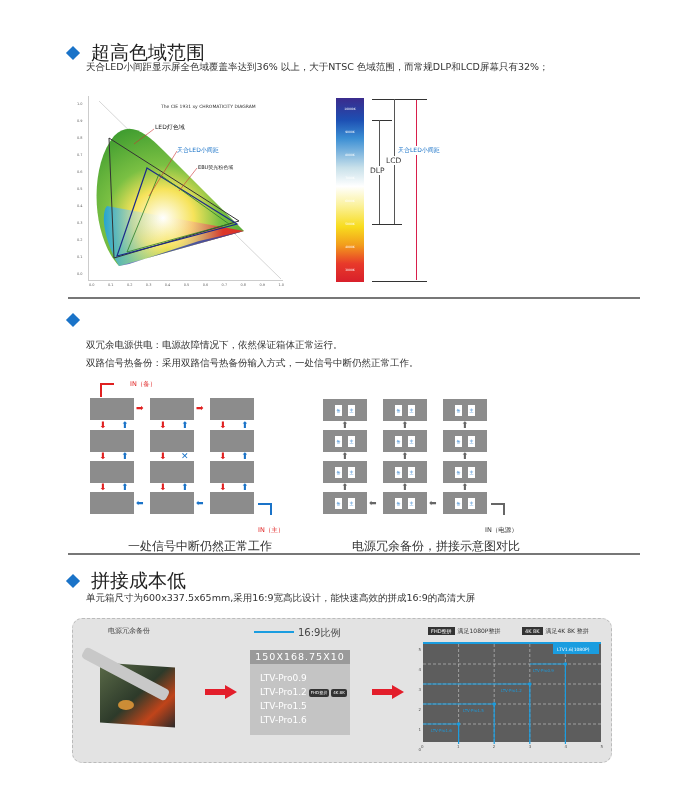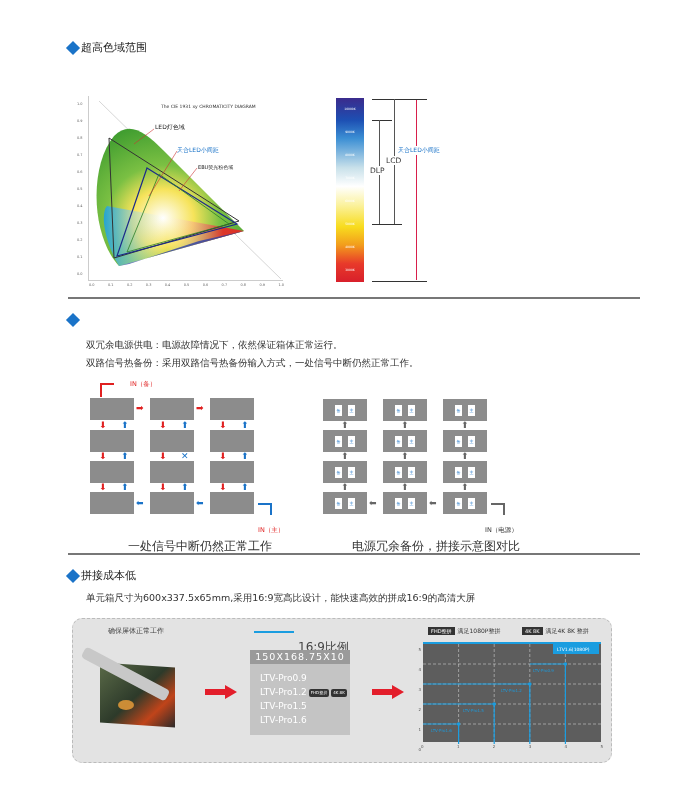--- a/index.html
+++ b/index.html
@@ -1,18 +1,18 @@
 <!DOCTYPE html>
 <html><head>
 <meta charset="utf-8">
 <style>
 *{box-sizing:border-box;margin:0;padding:0}
 body{width:688px;height:802px;background:#fff;font-family:"DejaVu Sans","Liberation Sans",sans-serif;color:#333;position:relative;overflow:hidden}
 .abs{position:absolute}
-.sec-title{position:absolute;left:68px;font-size:11px;color:#222;display:flex;align-items:center;gap:0}
+.sec-title{position:absolute;left:68px;font-size:19px;color:#222;display:flex;align-items:center;gap:10px}
 .diamond{width:10px;height:10px;background:#1a73c8;transform:rotate(45deg);display:inline-block;margin-right:3px}
 .desc{position:absolute;left:86px;font-size:9.5px;color:#333;line-height:14px}
 .hr{position:absolute;left:68px;width:572px;height:2px;background:#777}
 
 .cie{position:absolute;left:88px;top:96px;width:195px;height:185px;background:#fff;border-left:1px solid #ccc;border-bottom:1px solid #ccc}
 
 .cbar{position:absolute;left:336px;top:98px;width:28px;height:184px;background:linear-gradient(#3b2b8c 0%,#1d4fb3 12%,#3c8fd4 22%,#c9e1ea 38%,#fff 48%,#fbf2a0 58%,#f8dc1e 70%,#f29c1c 80%,#e83a2a 90%,#d81f2b 100%)}
 .cbar span{display:block;height:23px;font-size:3px;color:#fff;text-align:center;line-height:23px}
 .vline{position:absolute;width:1px}
 .hline{position:absolute;height:1px;background:#333}
@@ -36,20 +36,21 @@
 .leg b{background:#333;color:#fff;font-weight:normal;padding:1px 3px;font-size:5px;margin-right:3px}
 </style>
 </head>
 <body>
 
 <div class="sec-title" style="top:40px">
   <span class="diamond"></span>
   <span>超高色域范围</span>
 </div>
 <div class="desc" style="top:60px">
+  <div>天合LED小间距显示屏全色域覆盖率达到36% 以上，大于NTSC 色域范围，而常规DLP和LCD屏幕只有32%；</div>
 </div>
 
 <div class="cie">
   <svg width="195" height="185" viewBox="0 0 195 185">
     <defs>
       <radialGradient id="g1" cx="45%" cy="65%" r="70%">
         <stop offset="0%" stop-color="#fff"></stop>
         <stop offset="30%" stop-color="#f6e35a"></stop>
         <stop offset="55%" stop-color="#7bc043"></stop>
         <stop offset="100%" stop-color="#3e9c2f"></stop>
@@ -246,23 +247,23 @@
 
 <div class="hr" style="top:553px"></div>
 
 <div class="sec-title" style="top:568px">
   <span class="diamond"></span>
   <span>拼接成本低</span>
 </div>
 <div class="desc" style="top:591px">单元箱尺寸为600x337.5x65mm,采用16:9宽高比设计，能快速高效的拼成16:9的高清大屏</div>
 
 <div class="sbox"></div>
-<div class="abs" style="left:108px;top:626px;font-size:7px;color:#444">确保屏体正常工作</div>
+<div class="abs" style="left:108px;top:626px;font-size:7px;color:#444">电源冗余备份</div>
 <div class="abs" style="left:254px;top:631px;width:40px;height:2px;background:#1a9de0"></div>
-<div class="abs" style="left:298px;top:639px;font-size:12px;color:#444">16:9比例</div>
+<div class="abs" style="left:298px;top:626px;font-size:10px;color:#444">16:9比例</div>
 
 <div class="abs" style="left:78px;top:660px;width:100px;height:70px">
   <div style="position:absolute;left:22px;top:5px;width:75px;height:60px;background:linear-gradient(135deg,#5b6b48,#2d3a2a 50%,#c0441a 75%,#2a2a2a);transform:skewY(4deg)"></div>
   <div style="position:absolute;left:0;top:8px;width:95px;height:12px;background:#c8c8c8;transform:rotate(28deg);border-radius:4px"></div>
   <div style="position:absolute;left:40px;top:40px;width:16px;height:10px;background:#f2a13a;border-radius:50%;opacity:.8"></div>
 </div>
 <svg class="redarrow" style="left:205px;top:685px" viewBox="0 0 32 14">
     <polygon points="0,4 20,4 20,0 32,7 20,14 20,10 0,10" fill="#e31e2b"></polygon>
   </svg>
 

